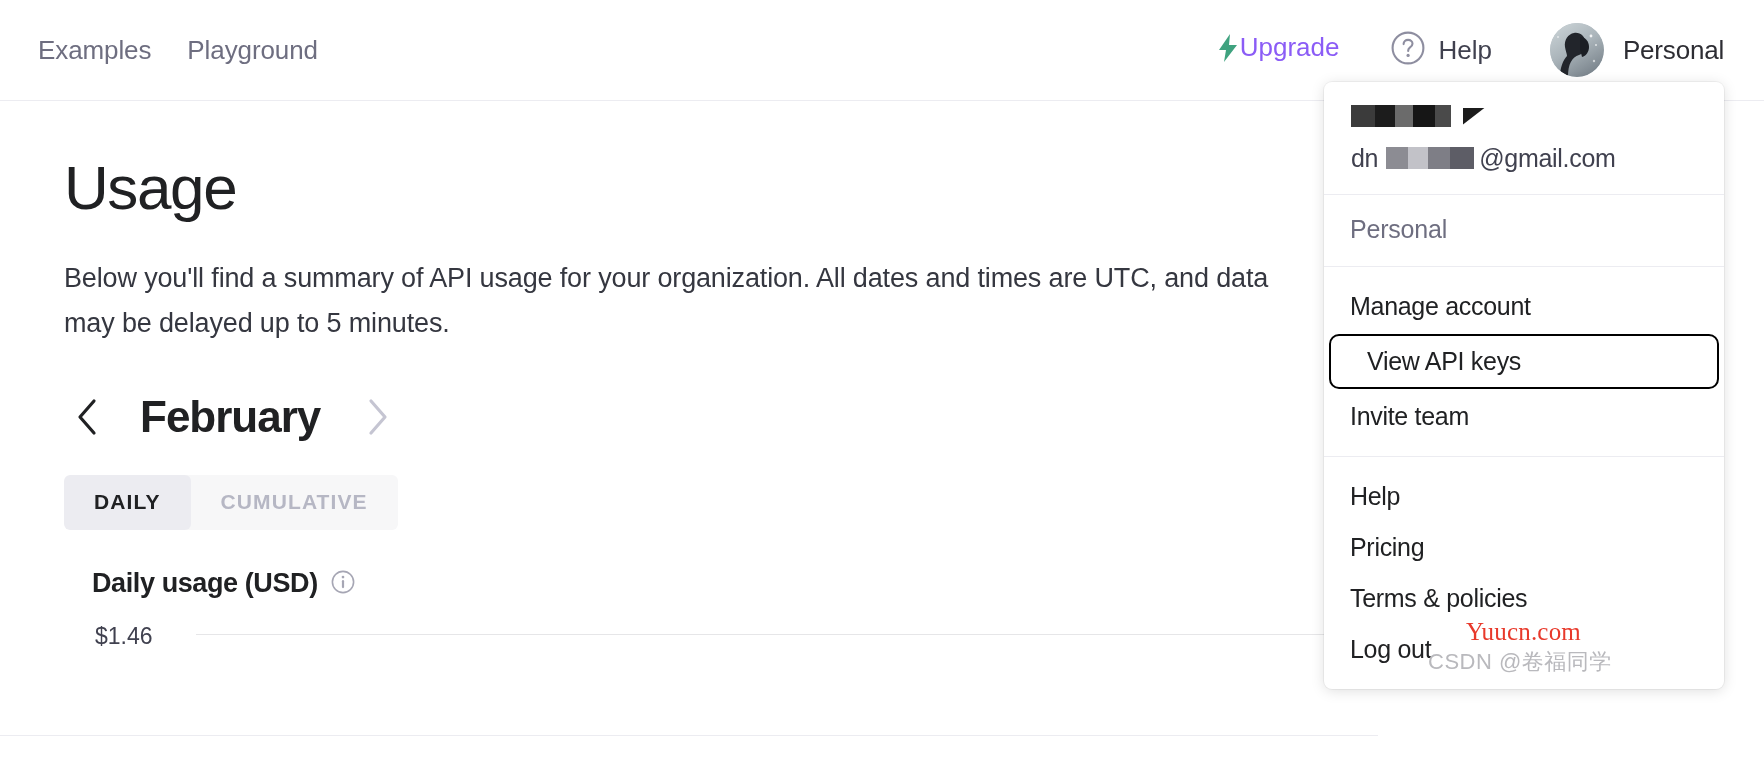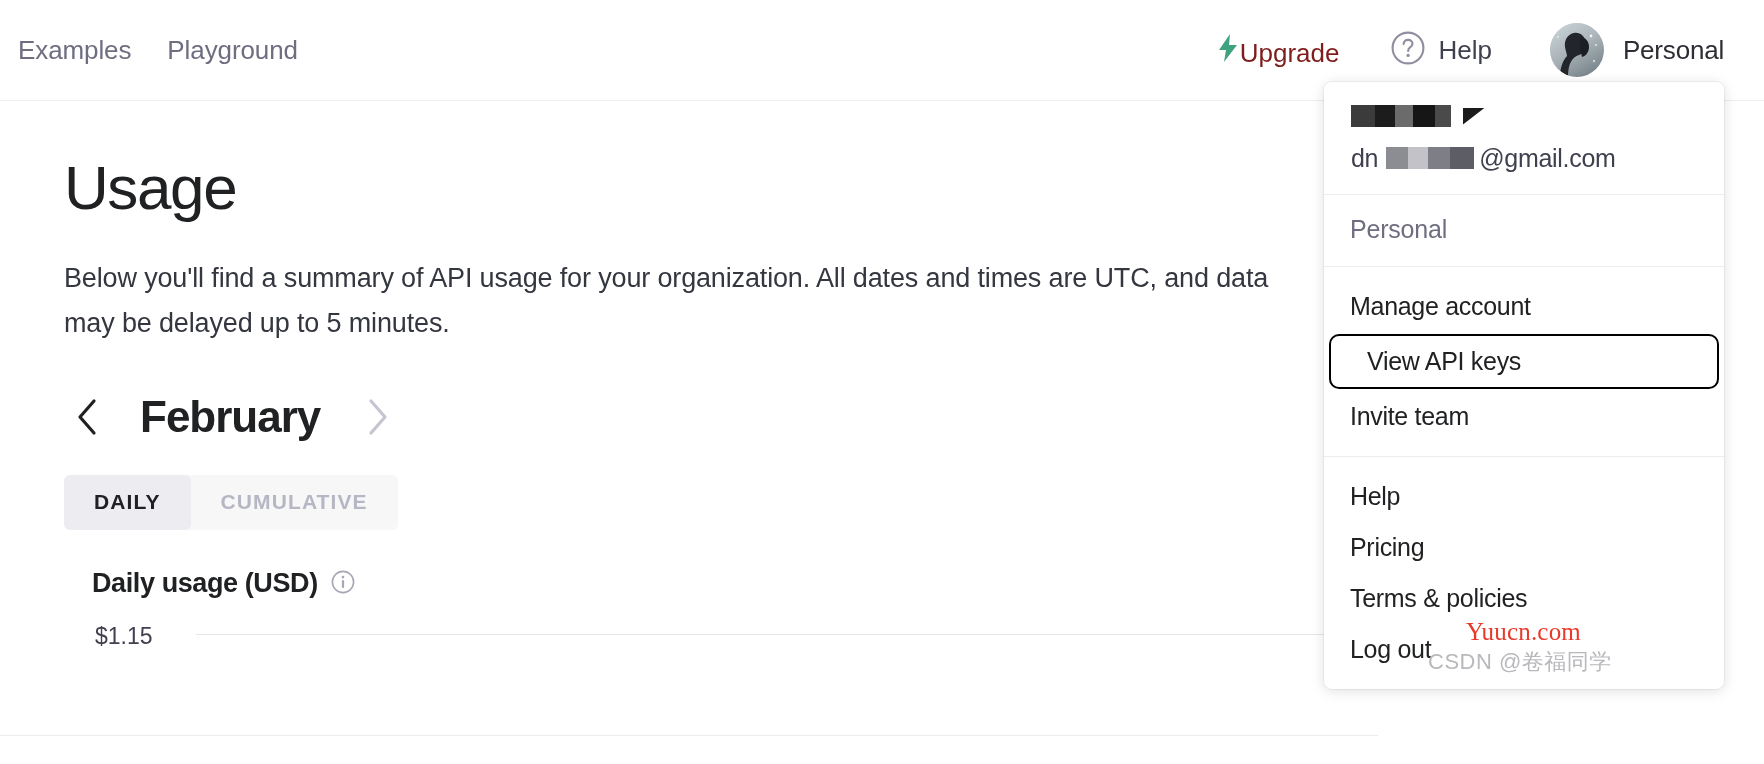--- a/index.html
+++ b/index.html
@@ -31,42 +31,43 @@
     display: flex;
     align-items: center;
     padding: 0 40px 0 16px;
   }
 
   .nav-left {
     display: flex;
     align-items: center;
     gap: 36px;
     padding-left: 2px;
+    margin-left: 20px;
   }
 
   .nav-link {
     font-size: 26px;
     color: #6e6e80;
     letter-spacing: -0.1px;
     cursor: pointer;
     line-height: 1;
   }
 
   .nav-right {
     margin-left: auto;
     display: flex;
     align-items: center;
     gap: 0;
   }
 
   .upgrade-btn {
     display: flex;
-    align-items: flex-end;
+    align-items: flex-start;
     gap: 1px;
-    color: #7f1d1d;
+    color: #8b5cf6;
     font-size: 26px;
     cursor: pointer;
     margin-right: 52px;
     line-height: 1;
   }
   .bolt-icon { display: block; }
 
   .help-btn {
     display: flex;
     align-items: center;
@@ -414,21 +415,21 @@
         <span class="info-icon">
           <svg width="24" height="24" viewBox="0 0 24 24">
             <circle cx="12" cy="12" r="10.6" fill="none" stroke="#a6a6b4" stroke-width="1.6"></circle>
             <circle cx="12" cy="7.1" r="1.35" fill="#a6a6b4"></circle>
             <rect x="10.9" y="10.1" width="2.2" height="8.1" rx="1.1" fill="#a6a6b4"></rect>
           </svg>
         </span>
       </div>
 
       <div class="chart-area">
-        <div class="y-tick">$1.15</div>
+        <div class="y-tick">$1.46</div>
         <div class="grid-line"></div>
       </div>
     </div>
 
   </div>
 
   <div class="bottom-rule"></div>
 
   <div class="dropdown">
 

